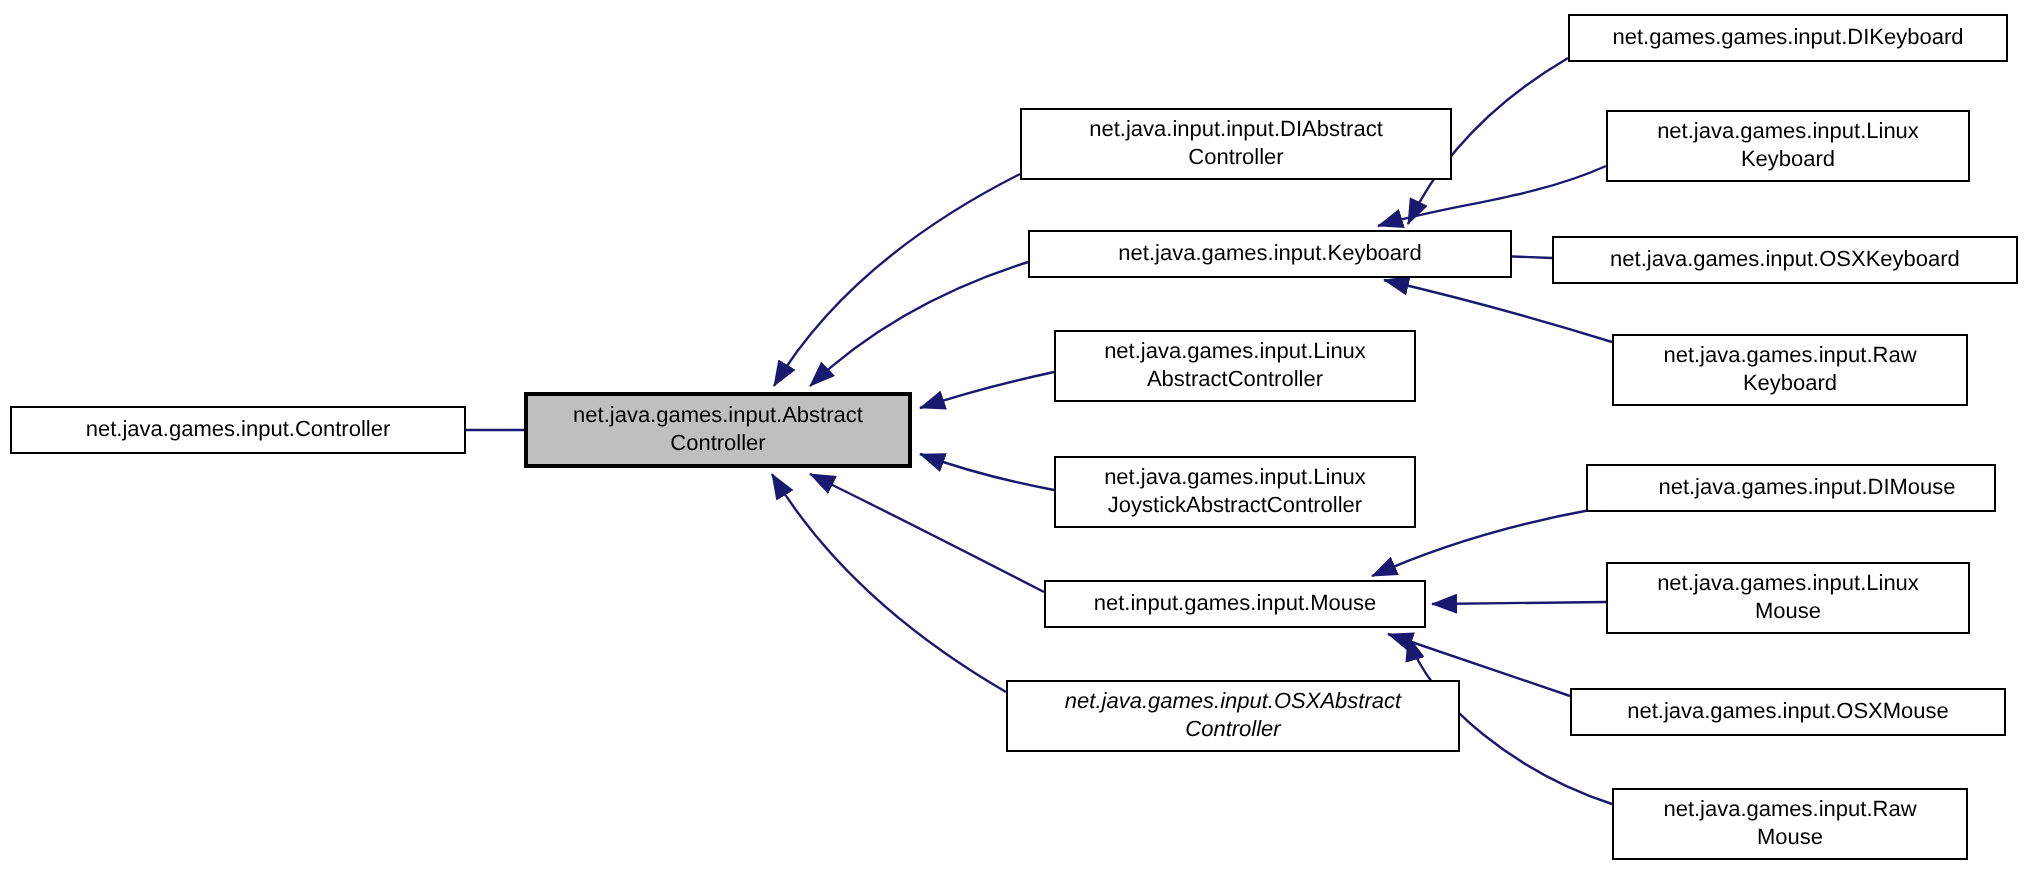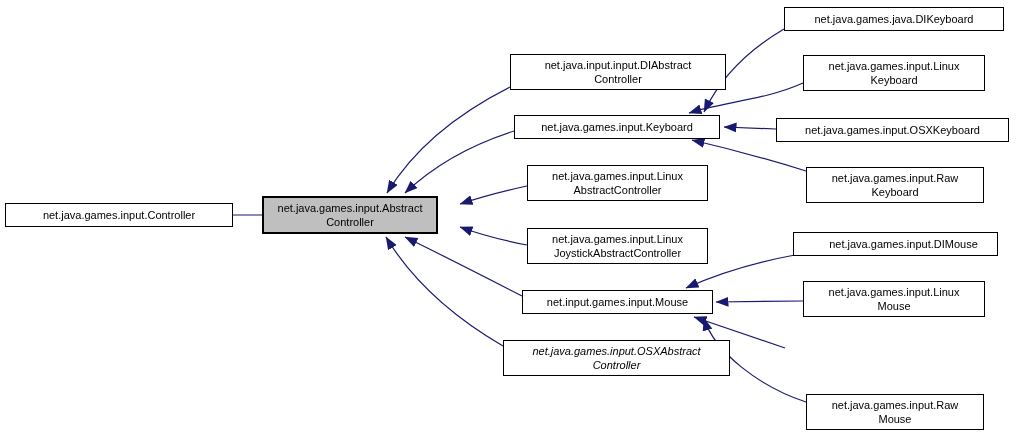--- a/index.html
+++ b/index.html
@@ -37,23 +37,23 @@
     white-space: pre-line;
     cursor: pointer;
   }
   .node.highlight {
     background: #bfbfbf;
     border: 2px solid #000000;
     cursor: default;
   }
   
   .n-controller      { left: 5px;   top: 203px; width: 228px; height: 24px; }
-  .n-abstract        { left: 262px; top: 196px; width: 176px; height: 38px; }
+  .n-abstract        { left: 262px; top: 196px; width: 194px; height: 38px; }
   .n-di-abstract     { left: 510px; top: 54px;  width: 216px; height: 36px; }
-  .n-keyboard        { left: 514px; top: 115px; width: 206px; height: 24px; }
+  .n-keyboard        { left: 514px; top: 115px; width: 242px; height: 24px; }
   .n-linux-abstract  { left: 527px; top: 165px; width: 181px; height: 36px; }
   .n-linux-joystick  { left: 527px; top: 228px; width: 181px; height: 36px; }
   .n-mouse           { left: 522px; top: 290px; width: 191px; height: 24px; }
   .n-osx-abstract    { left: 503px; top: 340px; width: 227px; height: 36px; font-style: italic; }
   .n-di-keyboard     { left: 784px; top: 7px;   width: 220px; height: 24px; }
   .n-linux-keyboard  { left: 803px; top: 55px;  width: 182px; height: 36px; }
   .n-osx-keyboard    { left: 776px; top: 118px; width: 233px; height: 24px; }
   .n-raw-keyboard    { left: 806px; top: 167px; width: 178px; height: 36px; }
   .n-di-mouse        { left: 793px; top: 232px; width: 205px; height: 24px; padding-left: 16px; }
   .n-linux-mouse     { left: 803px; top: 281px; width: 182px; height: 36px; }
@@ -100,25 +100,26 @@
   <div class="node n-di-abstract">net.java.input.input.DIAbstract
 Controller</div>
   <div class="node n-keyboard">net.java.games.input.Keyboard</div>
   <div class="node n-linux-abstract">net.java.games.input.Linux
 AbstractController</div>
   <div class="node n-linux-joystick">net.java.games.input.Linux
 JoystickAbstractController</div>
   <div class="node n-mouse">net.input.games.input.Mouse</div>
   <div class="node n-osx-abstract">net.java.games.input.OSXAbstract
 Controller</div>
-  <div class="node n-di-keyboard">net.java.games.java.DIKeyboard</div>
+  <div class="node n-di-keyboard">net.games.games.input.DIKeyboard</div>
   <div class="node n-linux-keyboard">net.java.games.input.Linux
 Keyboard</div>
   <div class="node n-osx-keyboard">net.java.games.input.OSXKeyboard</div>
   <div class="node n-raw-keyboard">net.java.games.input.Raw
 Keyboard</div>
   <div class="node n-di-mouse">net.java.games.input.DIMouse</div>
   <div class="node n-linux-mouse">net.java.games.input.Linux
 Mouse</div>
+  <div class="node n-osx-mouse">net.java.games.input.OSXMouse</div>
   <div class="node n-raw-mouse">net.java.games.input.Raw
 Mouse</div>
 
 </div>
 
 </body></html>

